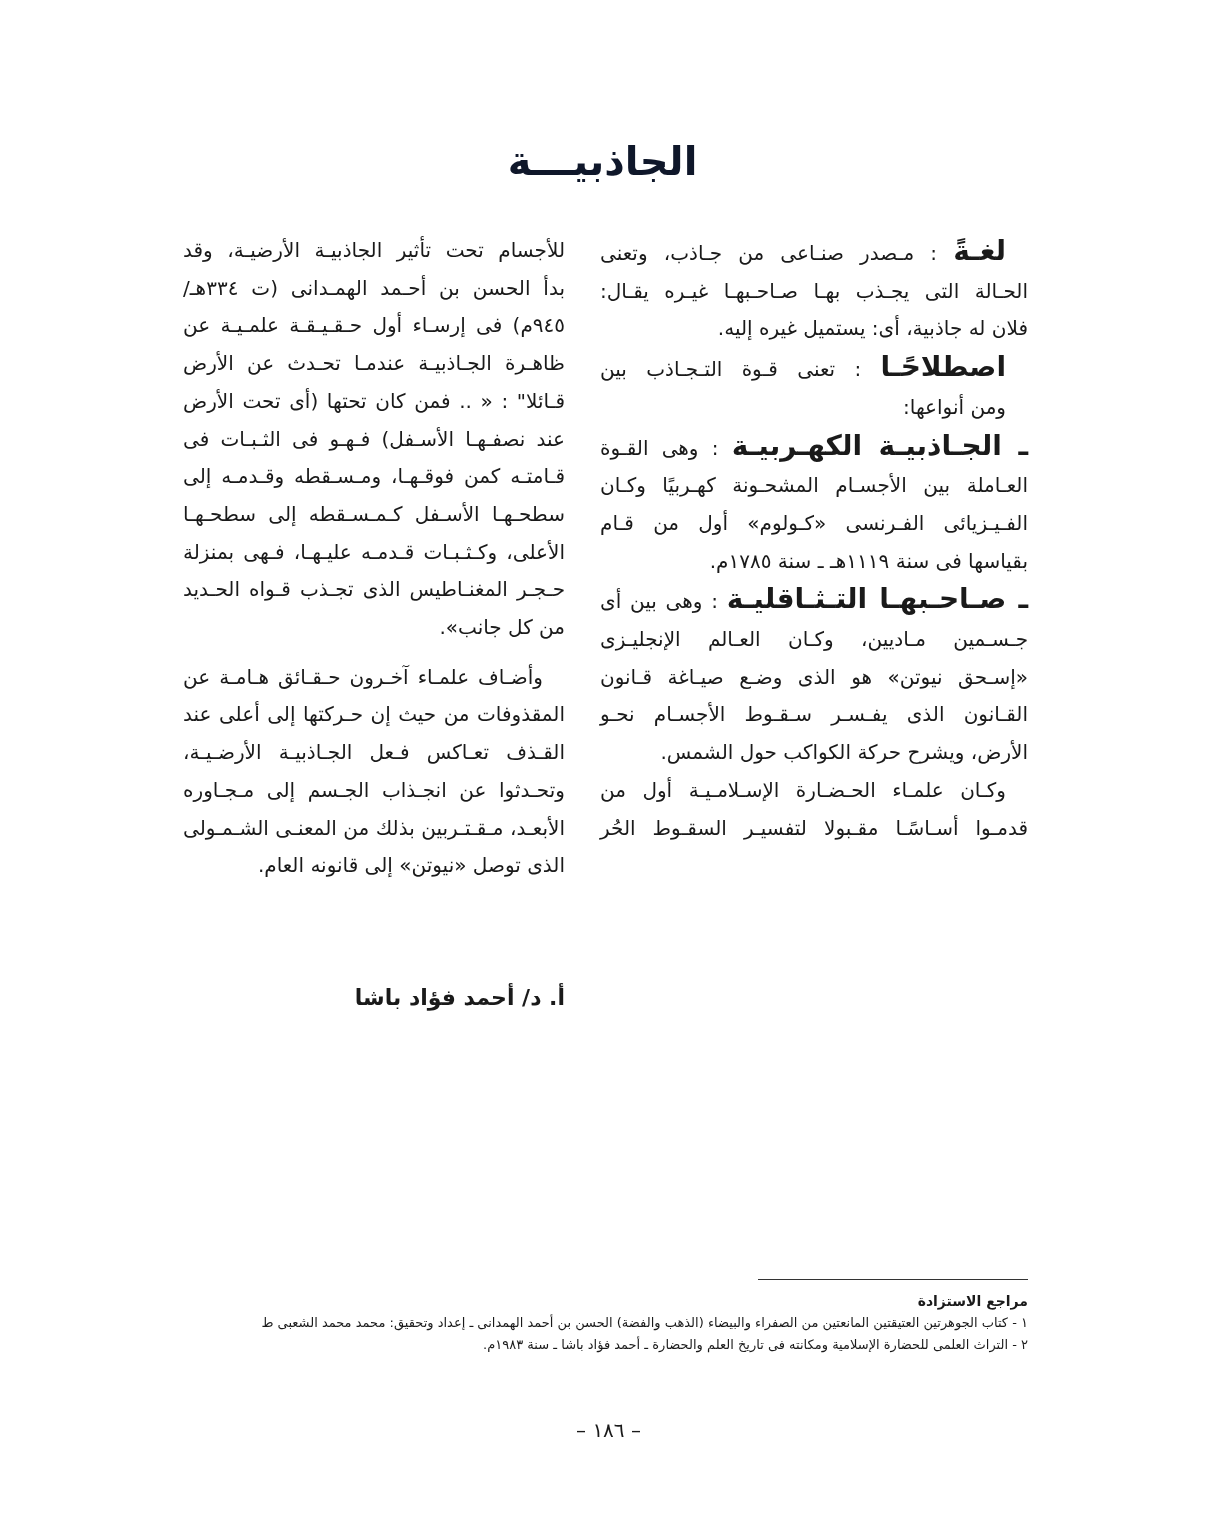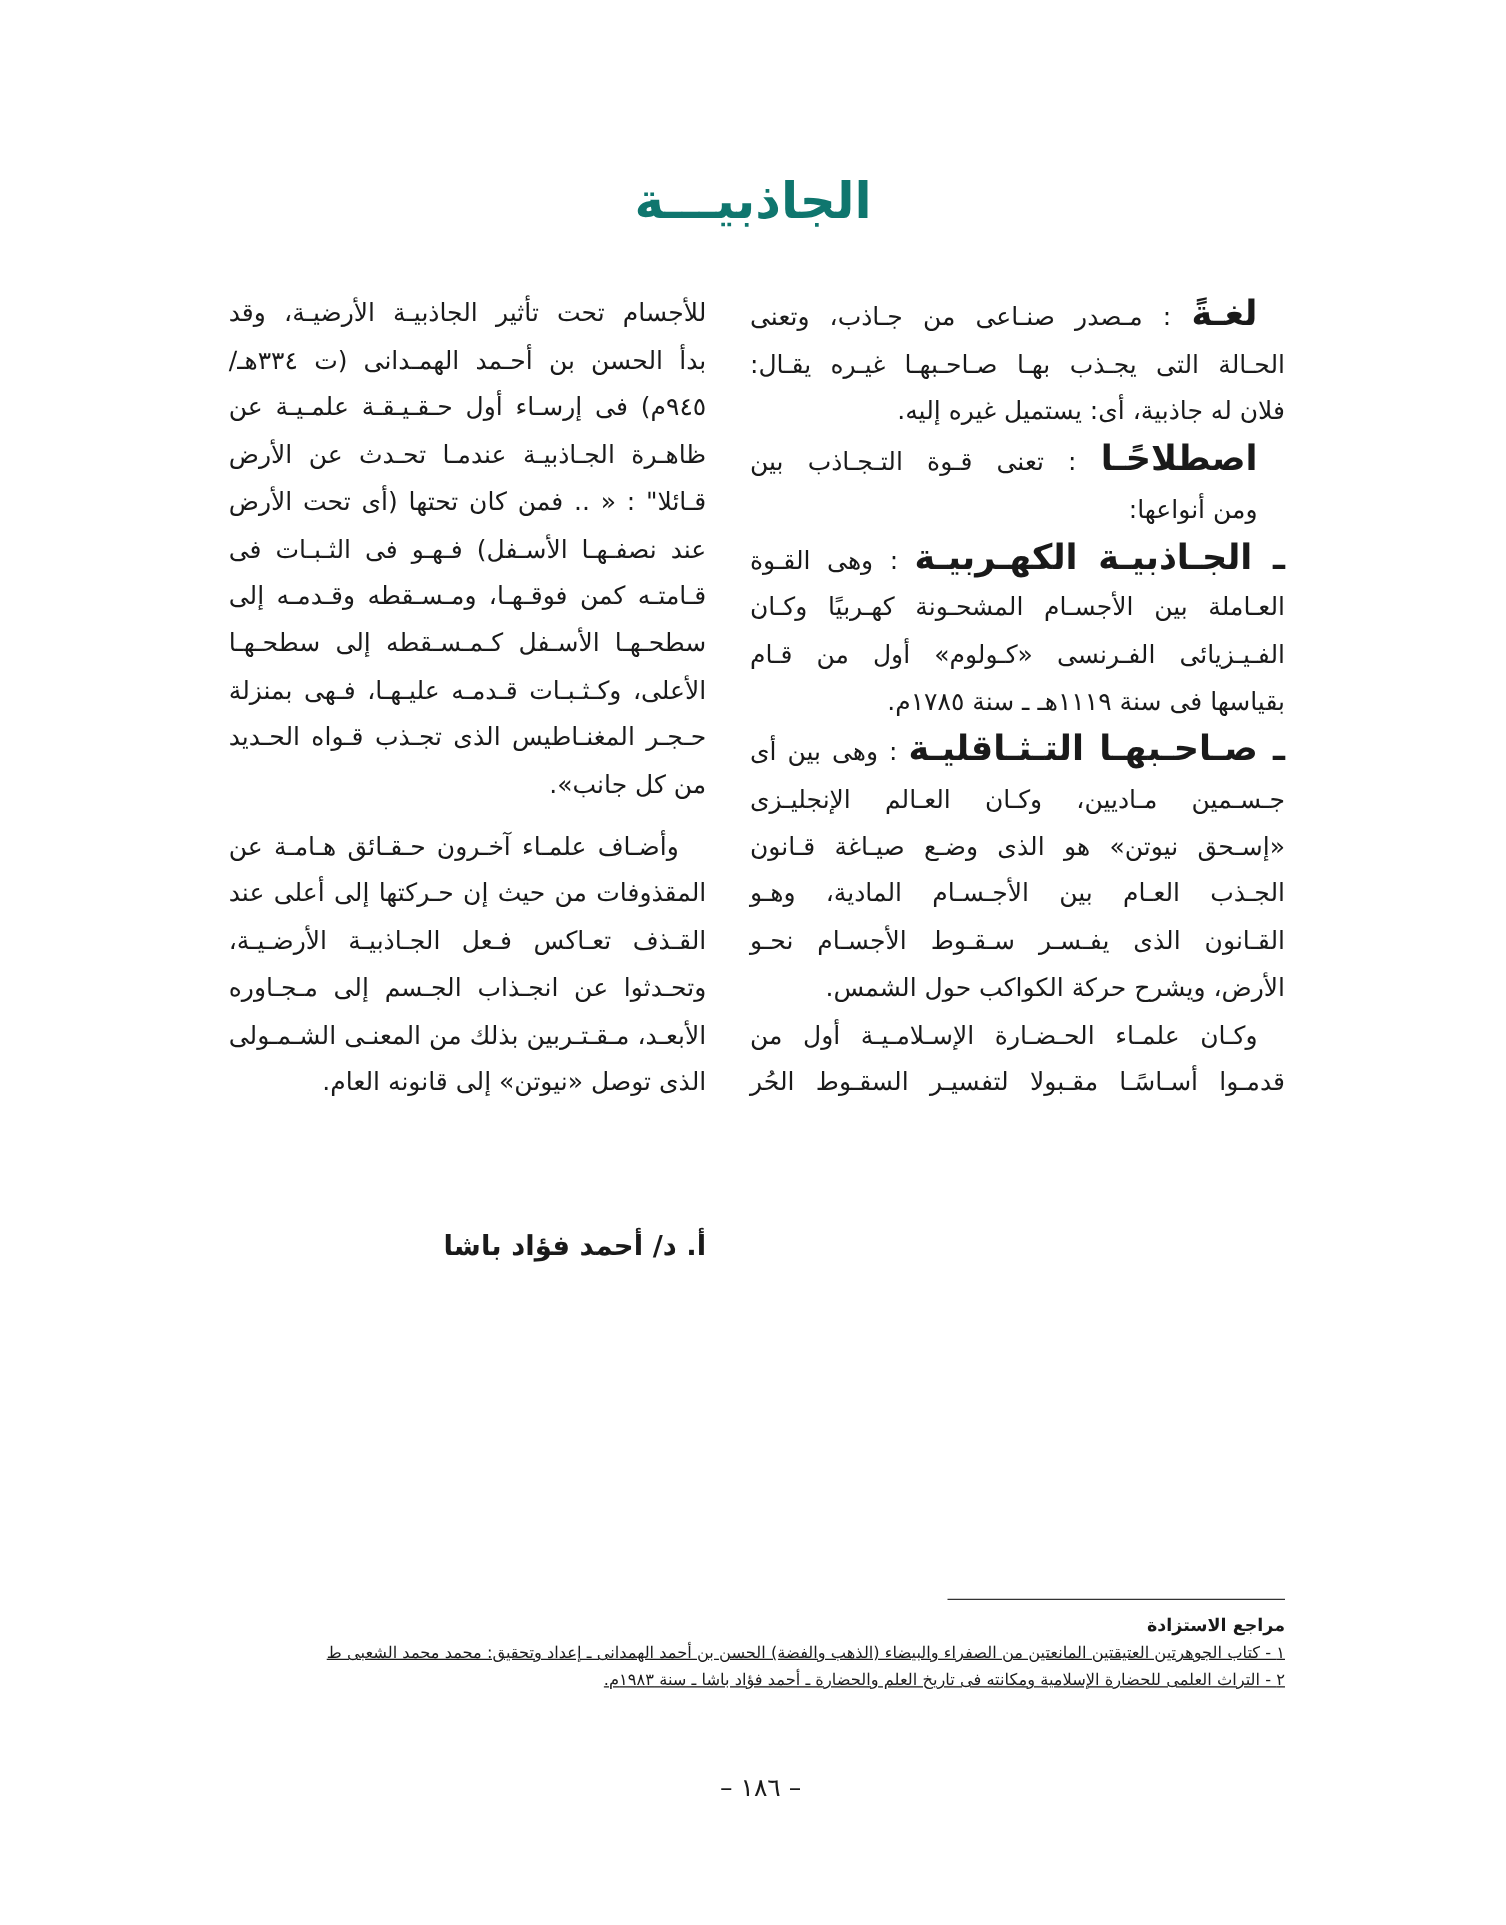--- a/index.html
+++ b/index.html
@@ -22,21 +22,21 @@
       direction: rtl;
     }
     .title {
       position: absolute;
       left: 0; right: 0;
       top: 138px;
       text-align: center;
       font-size: 40px;
       font-weight: bold;
       letter-spacing: 2px;
-      color: #0f766e;
+      color: #0f172a;
     }
     .column {
       position: absolute;
       top: 232px;
       font-size: 20px;
       line-height: 37.7px;
       text-align: justify;
       text-align-last: right;
     }
     .col-right {
@@ -91,21 +91,20 @@
       font-size: 13px;
       line-height: 22px;
     }
     .refs-title {
       font-weight: bold;
       font-size: 14px;
       display: block;
     }
     .ref-item {
       display: block;
-      text-decoration: underline;
     }
     .page-number {
       position: absolute;
       top: 1418px;
       left: 12px; right: 0;
       text-align: center;
       font-size: 20px;
       direction: rtl;
     }
   </style>
@@ -121,21 +120,20 @@
       <span class="line last"><span>فلان له جاذبية، أى: يستميل غيره إليه.</span></span>
       <span class="line indent"><span class="bold">اصطلاحًـا</span><span> : تعنى قـوة التـجـاذب بين</span></span>
       <span class="line last indent"><span>ومن أنواعها:</span></span>
       <span class="line"><span class="bold">ـ الجـاذبيـة الكهـربيـة</span><span> : وهى القـوة</span></span>
       <span class="line"><span>العـاملة بين الأجسـام المشحـونة كهـربيًا وكـان</span></span>
       <span class="line"><span>الفـيـزيائى الفـرنسى «كـولوم» أول من قـام</span></span>
       <span class="line last"><span>بقياسها فى سنة ١١١٩هـ ـ سنة ١٧٨٥م.</span></span>
       <span class="line"><span class="bold">ـ صـاحـبهـا التـثـاقليـة</span><span> : وهى بين أى</span></span>
       <span class="line"><span>جـسـمين مـاديين، وكـان العـالم الإنجليـزى</span></span>
       <span class="line"><span>«إسـحق نيوتن» هو الذى وضـع صيـاغة قـانون</span></span>
-      <span class="line"><span>الجـذب العـام بين الأجـسـام المادية، وهـو</span></span>
       <span class="line"><span>القـانون الذى يفـسـر سـقـوط الأجسـام نحـو</span></span>
       <span class="line last"><span>الأرض، ويشرح حركة الكواكب حول الشمس.</span></span>
       <span class="line indent"><span>وكـان علمـاء الحـضـارة الإسـلامـيـة أول من</span></span>
       <span class="line"><span>قدمـوا أسـاسًـا مقـبولا لتفسيـر السقـوط الحُر</span></span>
     </div>
   <div class="column col-left" id="col-left">
       <span class="line"><span>للأجسام تحت تأثير الجاذبيـة الأرضيـة، وقد</span></span>
       <span class="line"><span>بدأ الحسن بن أحـمد الهمـدانى (ت ٣٣٤هـ/</span></span>
       <span class="line"><span>٩٤٥م) فى إرسـاء أول حـقـيـقـة علمـيـة عن</span></span>
       <span class="line"><span>ظاهـرة الجـاذبيـة عندمـا تحـدث عن الأرض</span></span>

